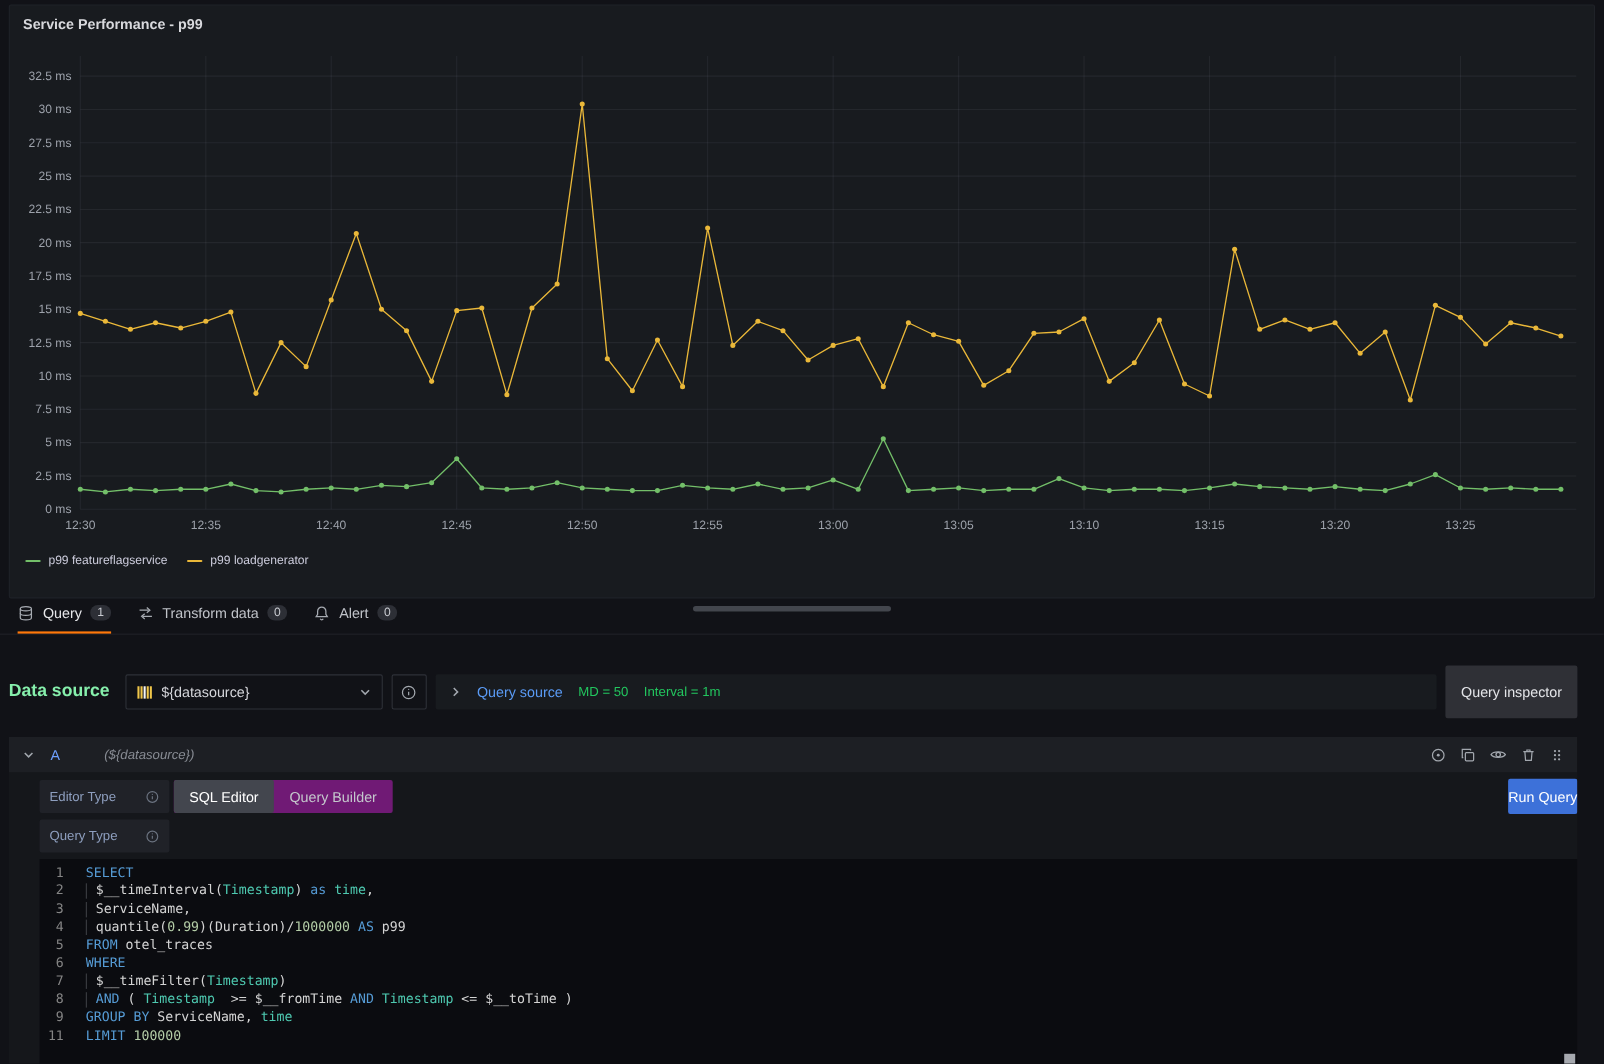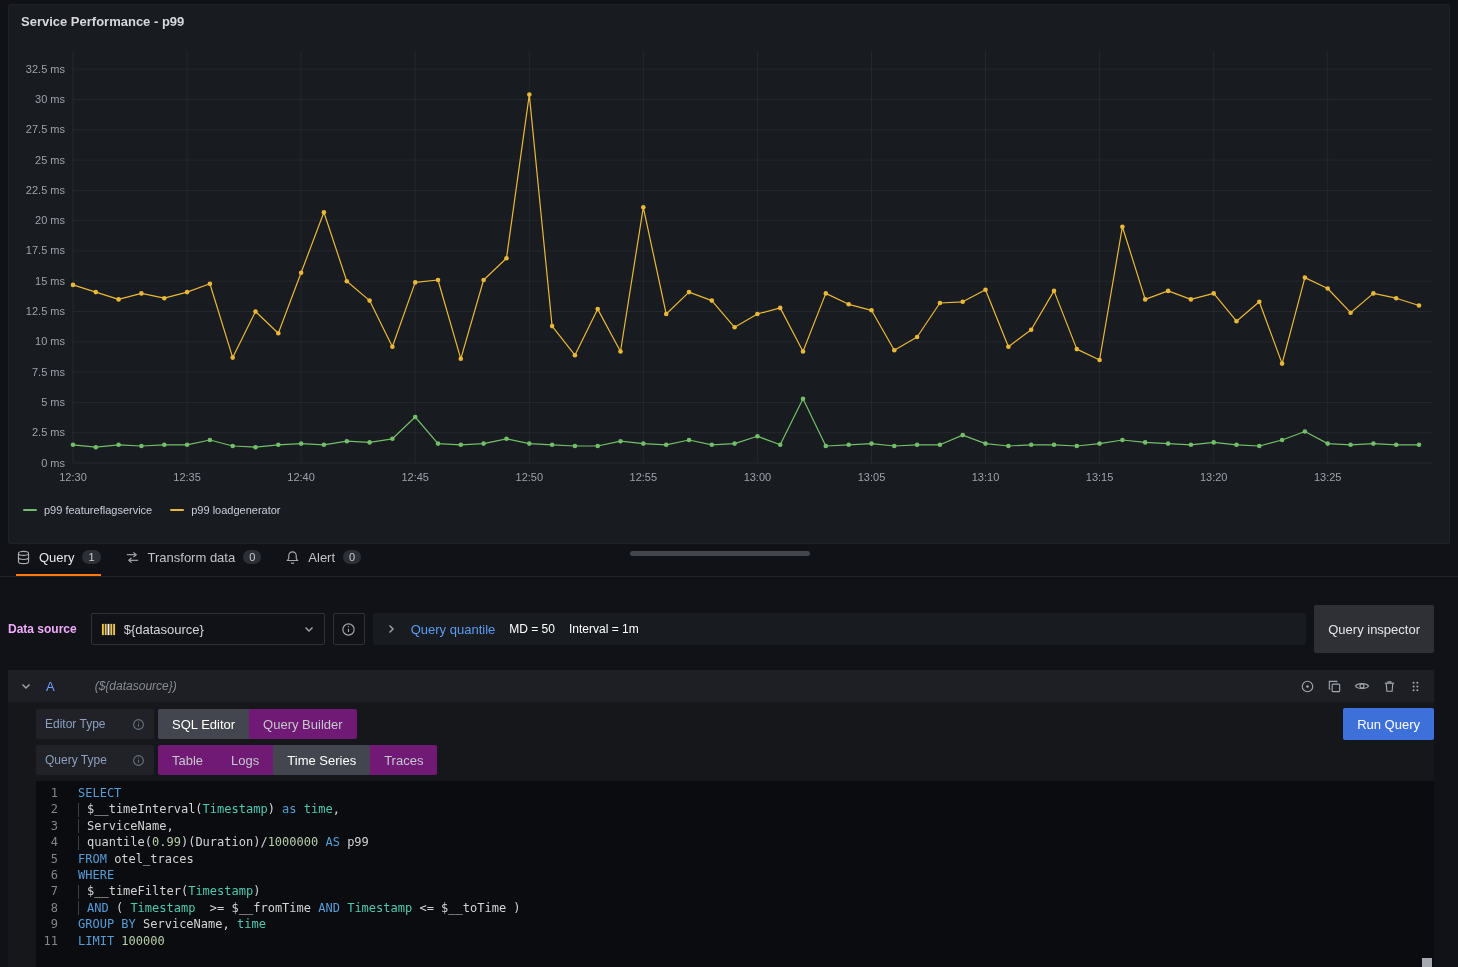--- a/index.html
+++ b/index.html
@@ -19,44 +19,44 @@
 
   
   .tabs{position:absolute;top:540px;left:0;right:0;height:37px;display:flex;align-items:stretch;gap:24px;padding:0 16px;border-bottom:1px solid #202228}
   .tab{display:flex;align-items:center;gap:8px;font-size:13px;color:#c0c3c9;cursor:pointer;border-bottom:2px solid transparent}
   .tab.active{color:#e6e7ea;border-bottom:2px solid #ff780a}
   .tab .ticon{color:#a7abb2}
   .badge{min-width:18px;text-align:center;padding:1px 6px;background:#2d2f36;border-radius:10px;font-size:11px;color:#c9cbd1}
 
   
   .ds-row{position:absolute;top:612px;left:8px;width:1426px;height:34px;display:flex;align-items:center;gap:8px}
-  .ds-label{font-size:12px;font-weight:600;margin-right:6px;color:#f0abfc}
+  .ds-label{font-size:16px;font-weight:600;margin-right:6px;color:#86efac}
   .ds-select{width:234px;height:32px;background:#111217;border:1px solid #2e3138;border-radius:2px;display:flex;align-items:center;padding:0 9px;gap:8px;font-size:13px;cursor:pointer}
   .ds-select .val{flex:1;color:#d5d6db;white-space:nowrap;overflow:hidden}
   .icon-btn{width:32px;height:32px;background:transparent;border:1px solid #2e3138;border-radius:2px;display:flex;align-items:center;justify-content:center;color:#a2a7ae;cursor:pointer}
   .q-options{flex:1;height:32px;background:#181b1f;border-radius:2px;display:flex;align-items:center;gap:14px;padding:0 12px;font-size:12px;cursor:pointer}
   .q-options-link{color:#5a9bf5;font-size:13px}
-  .q-meta{color:#ffffff}
+  .q-meta{color:#22c55e}
   .inspector-btn{height:48px;padding:0 14px;background:rgba(204,204,220,0.16);border:none;border-radius:2px;font-size:13px;color:#e4e5e9;display:flex;align-items:center;cursor:pointer;font-family:inherit}
 
   
   .query-section{position:absolute;top:670px;left:8px;width:1426px;bottom:0;background:#15171b;overflow:hidden}
   .q-header{height:32px;display:flex;align-items:center;padding:0 12px;gap:12px;background:rgba(204,204,220,0.05)}
   .q-refid{color:#6e9fff;font-size:13px;font-weight:500;margin-left:2px}
   .q-hint{font-style:italic;font-size:12px;color:#888c94;margin-left:28px}
   .q-header .spacer{flex:1}
   .q-hicon{color:#a2a7ae;cursor:pointer;display:flex;align-items:center}
   .q-body{padding:6px 0 0 28px}
   .form-row{display:flex;align-items:center;margin-bottom:5px}
   .label-chip{width:118px;height:30px;background:#202228;border-radius:2px;display:flex;align-items:center;justify-content:space-between;padding:0 9px;font-size:12px;color:#8e9fbf;margin-right:4px}
   .label-chip .iicon{color:#6b7380}
   .seg{display:flex;background:#701a75;border-radius:2px;height:30px;overflow:hidden}
   .seg-item{padding:0 14px;display:flex;align-items:center;font-size:13px;color:#c4c7cc;cursor:pointer}
   .seg-item.selected{background:#43464e;color:#ffffff;border-radius:2px}
-  .run-btn{margin-left:auto;margin-right:0;height:32px;padding:0 14px;background:#3d71d9;border:none;border-radius:2px;font-size:13px;font-weight:500;color:#fff;cursor:pointer;font-family:inherit}
+  .run-btn{margin-left:auto;margin-right:0;height:32px;padding:0 0;background:#3d71d9;border:none;border-radius:2px;font-size:13px;font-weight:500;color:#fff;cursor:pointer;font-family:inherit}
 
   
   .sql-editor{margin-top:6px;background:#0b0c10;position:relative;font-family:"DejaVu Sans Mono",monospace;font-size:12px;line-height:16.4px;padding-top:4px;height:210px;overflow:hidden}
   .code-line{display:flex;white-space:pre}
   .ln{width:42px;flex:none;text-align:right;color:#858585;padding-right:20px;user-select:none}
   .code{white-space:pre}
   .guide{display:inline-block;width:7px;height:14px;border-left:1px solid #3c3f44;vertical-align:middle;margin-right:2px}
   .tk-kw{color:#569cd6}
   .tk-ty{color:#4ec9b0}
   .tk-num{color:#b5cea8}
@@ -323,21 +323,21 @@
           <circle cx="8" cy="5" r="0.7" fill="currentColor" stroke="none"></circle>
         </svg>
     </span>
   </button>
   <div class="q-options">
     <span>
       <svg width="12" height="12" viewBox="0 0 12 12" fill="none" stroke="#a2a7ae" stroke-width="1.4">
           <path d="M4.5 2.5L8 6l-3.5 3.5"></path>
         </svg>
     </span>
-    <span class="q-options-link">Query quantile</span>
+    <span class="q-options-link">Query source</span>
     <span class="q-meta">MD = 50</span>
     <span class="q-meta">Interval = 1m</span>
   </div>
   <button class="inspector-btn">Query inspector</button>
 </div>
 
 <div class="query-section">
   <div class="q-header">
     <span class="q-hicon">
       <svg width="12" height="12" viewBox="0 0 12 12" fill="none" stroke="#a2a7ae" stroke-width="1.4">
@@ -407,26 +407,20 @@
       <div class="label-chip">
         <span>Query Type</span>
         <span class="iicon">
           <svg width="13" height="13" viewBox="0 0 16 16" fill="none" stroke="currentColor" stroke-width="1.3">
               <circle cx="8" cy="8" r="6"></circle>
               <path d="M8 7.2v3.4"></path>
               <circle cx="8" cy="5" r="0.7" fill="currentColor" stroke="none"></circle>
             </svg>
         </span>
       </div>
-      <div class="seg">
-        <div class="seg-item">Table</div>
-        <div class="seg-item">Logs</div>
-        <div class="seg-item selected">Time Series</div>
-        <div class="seg-item">Traces</div>
-      </div>
     </div>
 
     <div class="sql-editor">
       <div id="sql-code-lines">
           <div class="code-line"><span class="ln">1</span><span class="code"><span class="tk-kw">SELECT</span></span></div>
           <div class="code-line"><span class="ln">2</span><span class="code"><span class="guide"></span><span class="tk-d">$__timeInterval(</span><span class="tk-ty">Timestamp</span><span class="tk-d">) </span><span class="tk-kw">as</span><span class="tk-d"> </span><span class="tk-ty">time</span><span class="tk-d">,</span></span></div>
           <div class="code-line"><span class="ln">3</span><span class="code"><span class="guide"></span><span class="tk-d">ServiceName,</span></span></div>
           <div class="code-line"><span class="ln">4</span><span class="code"><span class="guide"></span><span class="tk-d">quantile(</span><span class="tk-num">0.99</span><span class="tk-d">)(Duration)/</span><span class="tk-num">1000000</span><span class="tk-d"> </span><span class="tk-kw">AS</span><span class="tk-d"> p99</span></span></div>
           <div class="code-line"><span class="ln">5</span><span class="code"><span class="tk-kw">FROM</span><span class="tk-d"> otel_traces</span></span></div>
           <div class="code-line"><span class="ln">6</span><span class="code"><span class="tk-kw">WHERE</span></span></div>

